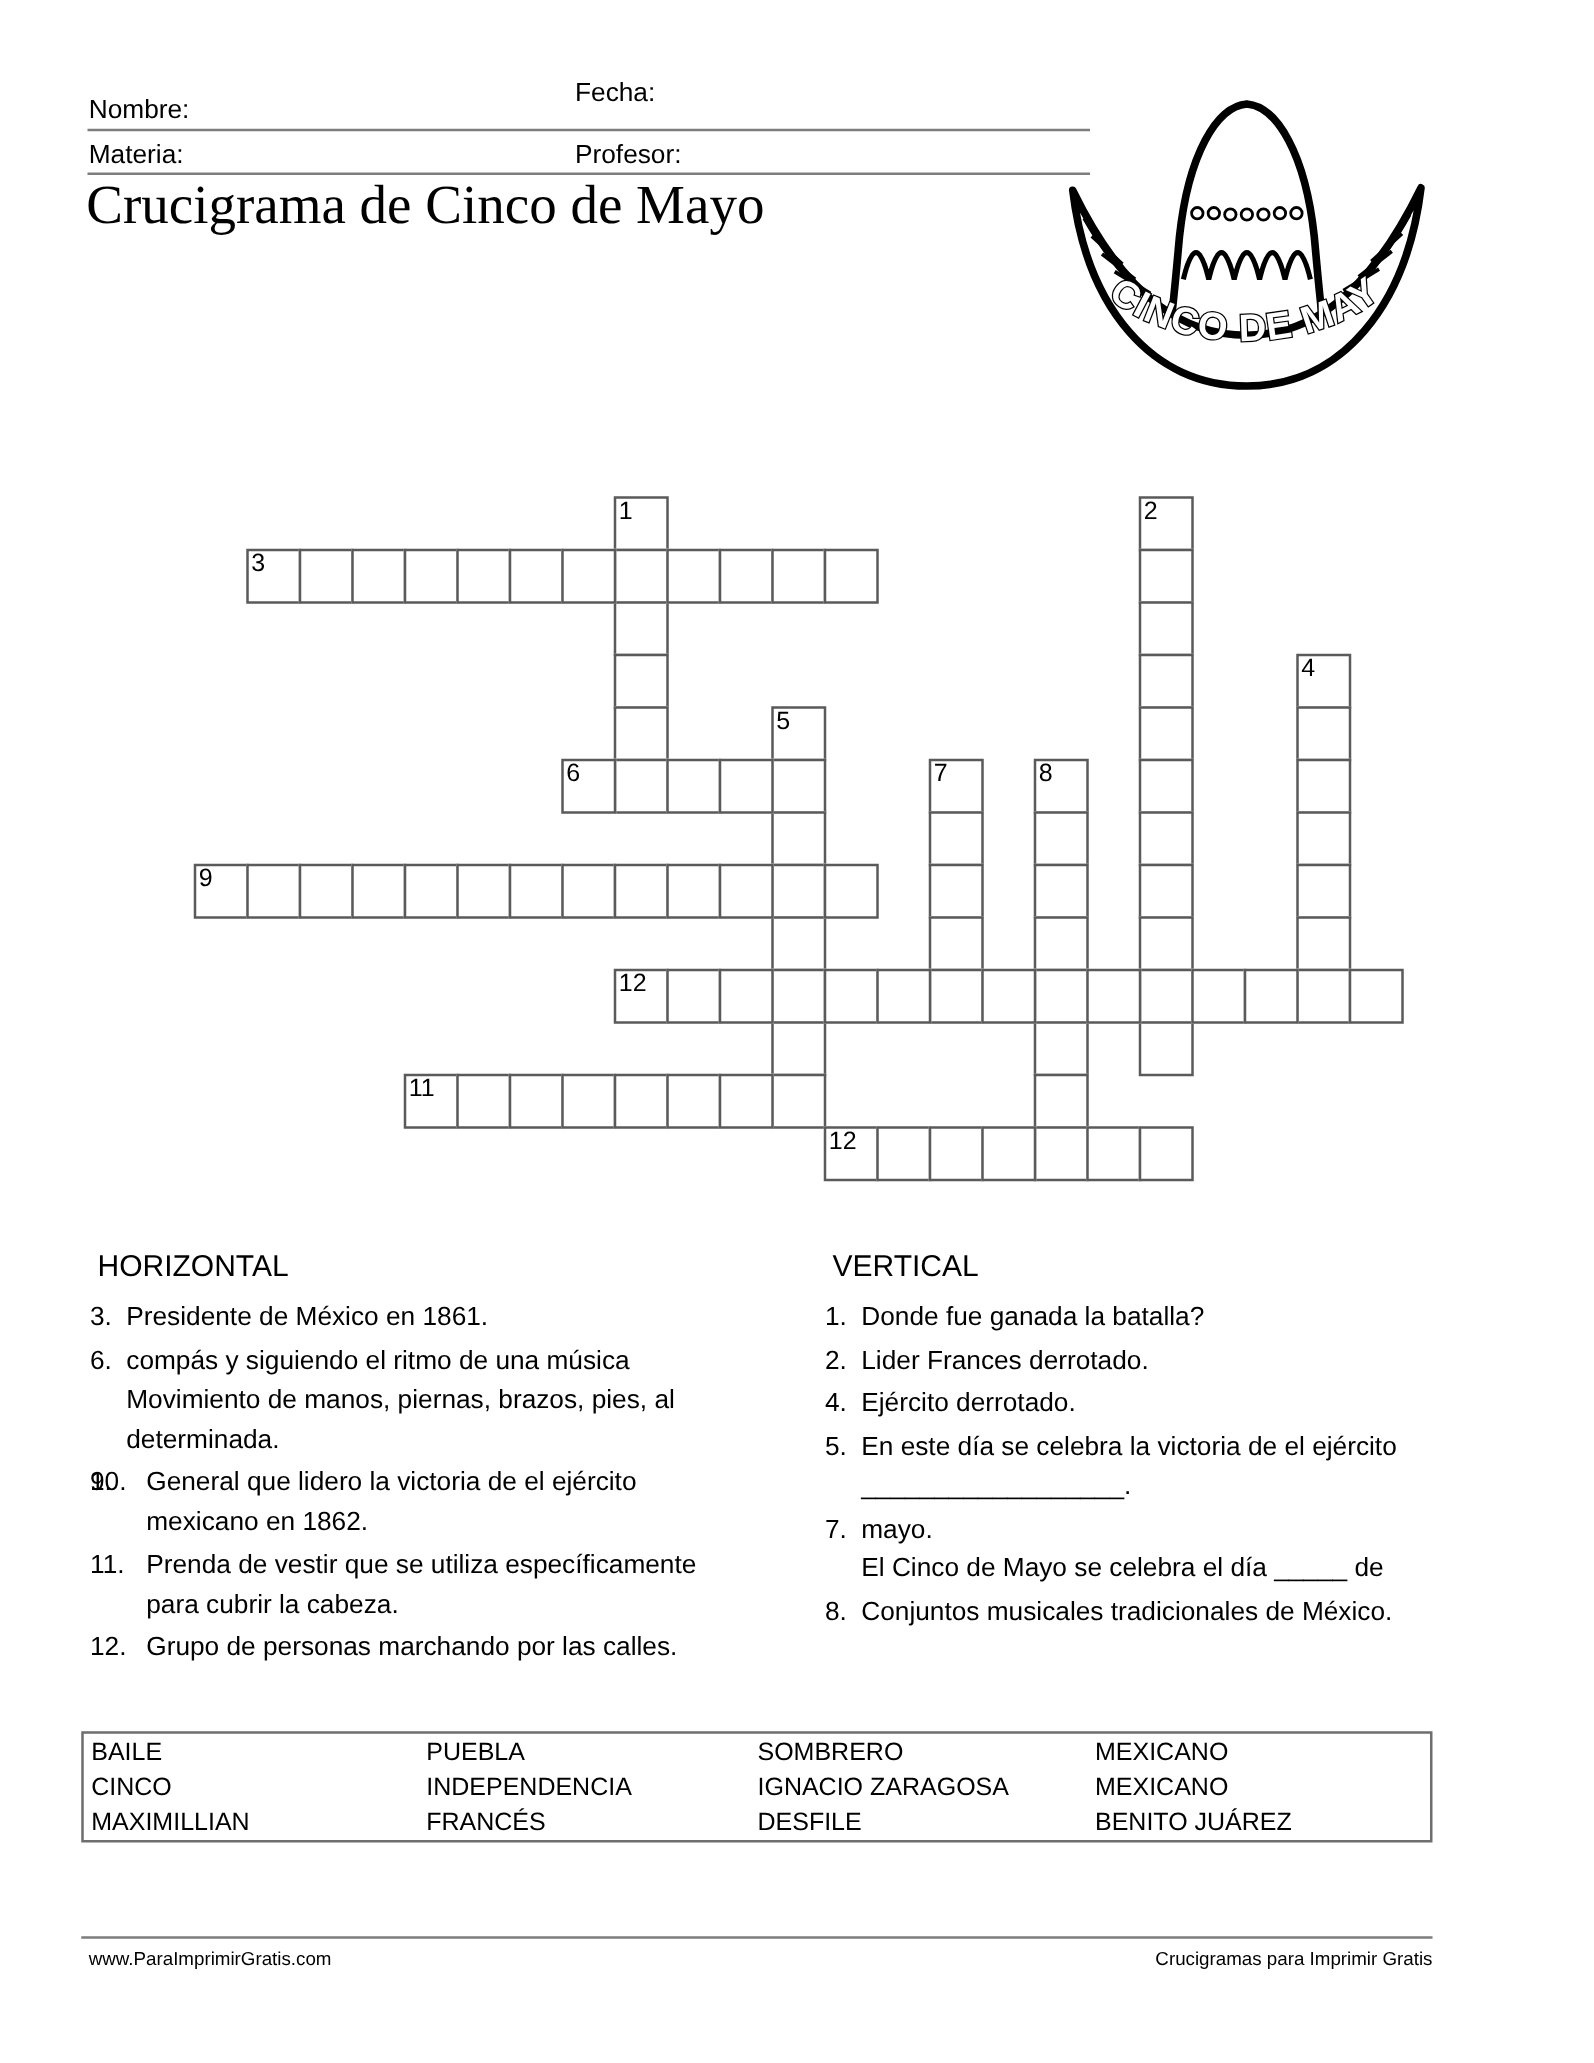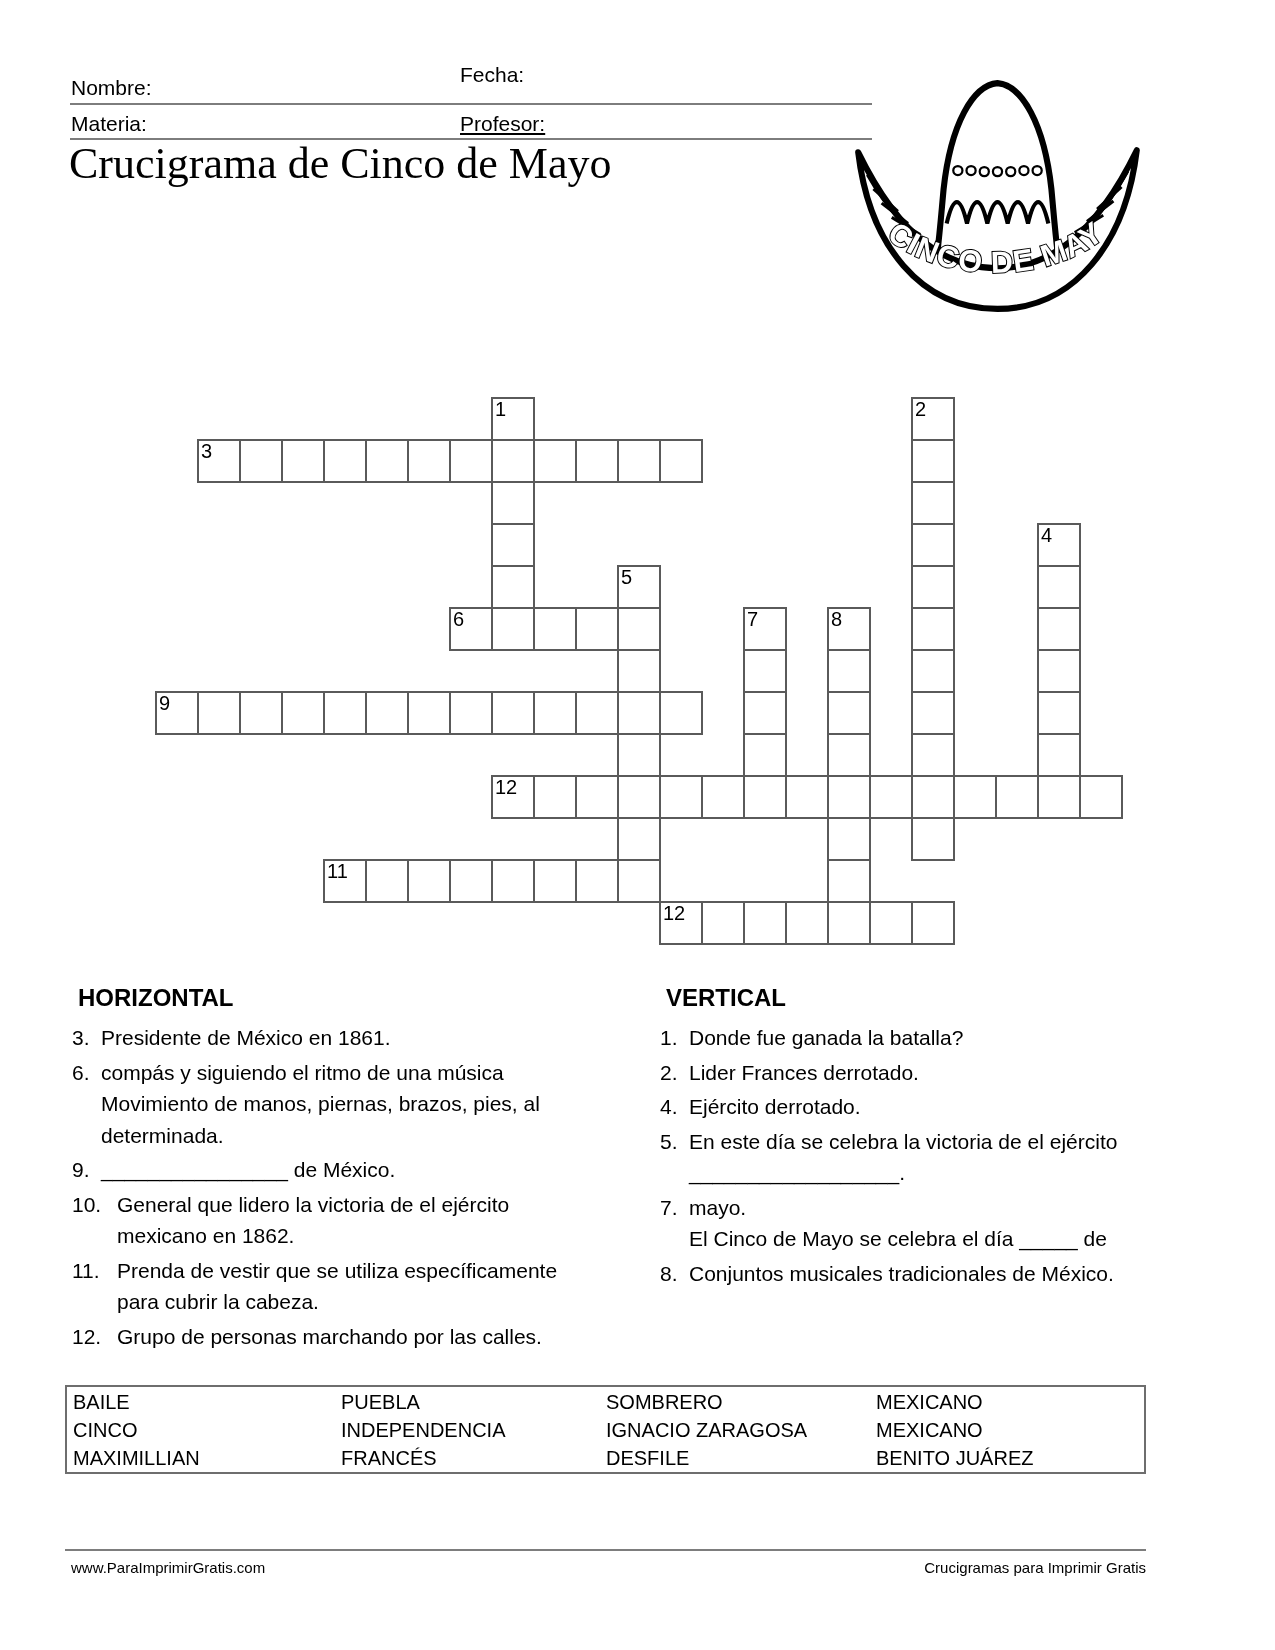--- a/index.html
+++ b/index.html
@@ -21,21 +21,21 @@
     position:absolute;width:44px;height:44px;box-sizing:border-box;
     border:2px solid #5a5a5a;background:#fff;
   }
   .cellnum{
     position:absolute;left:2px;top:0px;font-size:20px;line-height:21px;color:#000;
   }
   
   .clue-col{position:absolute;top:984px;}
   #h-clues{left:72px;width:540px;}
   #v-clues{left:660px;width:520px;}
-  .clue-heading{font-size:24px;line-height:28px;margin:0 0 10px 6px;font-weight:bold;}
+  .clue-heading{font-size:24px;line-height:28px;margin:16px 0 10px 6px;font-weight:normal;}
   .clue{position:relative;font-size:21px;line-height:31.5px;margin-bottom:3px;}
   .clue .num{position:absolute;left:0;top:0;}
   .clue .lines{white-space:nowrap;}
   .clue .lines.d1{margin-left:29px;}
   .clue .lines.d2{margin-left:45px;}
   
   #word-bank{
     position:absolute;left:65px;top:1385px;width:1081px;height:89px;
     border:2px solid #6e6e6e;box-sizing:border-box;
   }
@@ -50,21 +50,21 @@
   #footer-right{right:129px;}
   svg text{font-family:"Liberation Sans",sans-serif;}
 </style>
 </head>
 <body>
 
 <span class="abs hdr-label" style="left:71px;top:77px;">Nombre:</span>
 <span class="abs hdr-label" style="left:460px;top:64px;">Fecha:</span>
 <div class="hline" style="left:70px;top:103px;width:802px;"></div>
 <span class="abs hdr-label" style="left:71px;top:113px;">Materia:</span>
-<span class="abs hdr-label" style="left:460px;top:113px;text-decoration:underline;">Profesor:</span>
+<span class="abs hdr-label" style="left:460px;top:113px;">Profesor:</span>
 <div class="hline" style="left:70px;top:138px;width:802px;"></div>
 
 <div id="page-title" class="abs" style="left:69px;top:141px;">Crucigrama de Cinco de Mayo</div>
 
 <div class="abs" style="left:845px;top:66px;width:305px;height:260px;">
   <svg width="305" height="260" viewBox="0 0 300 250">
 
     <path d="M150,14 C126,16 104,54 97,118 C94,150 92,178 87,210 L213,210 C208,178 206,150 203,118 C196,54 174,16 150,14 Z" fill="#ffffff" stroke="#000000" stroke-width="6"></path>
 
     <g fill="#ffffff" stroke="#000000" stroke-width="2.2">
@@ -233,21 +233,20 @@
         <span class="num">6.</span>
         <div class="lines d1">
           <div>compás y siguiendo el ritmo de una música</div>
           <div>Movimiento de manos, piernas, brazos, pies, al</div>
           <div>determinada.</div>
         </div>
       </div>
       <div class="clue">
         <span class="num">9.</span>
         <div class="lines d1">
-          <div>________________ de México.</div>
         </div>
       </div>
       <div class="clue">
         <span class="num">10.</span>
         <div class="lines d2">
           <div>General que lidero la victoria de el ejército</div>
           <div>mexicano en 1862.</div>
         </div>
       </div>
       <div class="clue">

